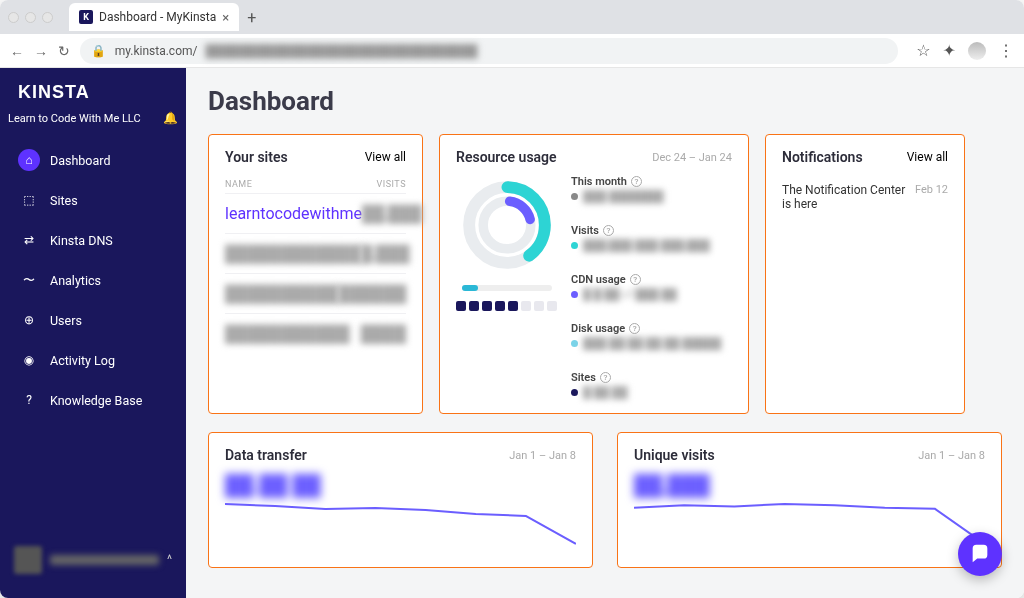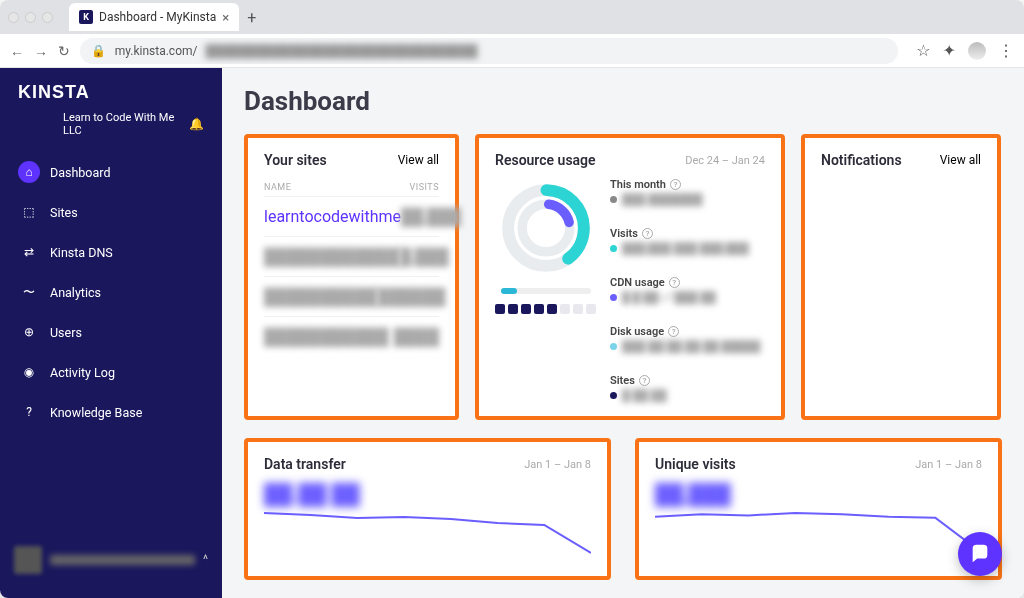--- a/index.html
+++ b/index.html
@@ -12,36 +12,36 @@
 .favicon { width: 14px; height: 14px; background: #1a175c; color: #fff; display: flex; align-items: center; justify-content: center; font-size: 9px; font-weight: bold; border-radius: 2px; }
 .tab-close { margin-left: auto; font-size: 13px; color: #666; }
 .plus { font-size: 16px; color: #555; }
 .chrome-url { height: 34px; background: #fff; display: flex; align-items: center; padding: 0 10px; gap: 10px; border-bottom: 1px solid #e6e6e6; }
 .nav-ico { color: #666; font-size: 14px; cursor: pointer; }
 .urlbar { flex: 1; background: #f1f3f4; border-radius: 14px; height: 26px; display: flex; align-items: center; padding: 0 12px; gap: 8px; font-size: 12px; color: #555; }
 .blur { filter: blur(3px); color: #999; }
 .right-icons { display: flex; align-items: center; gap: 12px; color: #555; margin-left: 8px; }
 .avatar-sm { width: 18px; height: 18px; border-radius: 50%; background: linear-gradient(#bbb,#eee); }
 .app { flex: 1; display: flex; overflow: hidden; }
-.sidebar { width: 222px; background: #1a175c; color: #fff; display: flex; flex-direction: column; padding: 14px 0; }
+.sidebar { width: 186px; background: #1a175c; color: #fff; display: flex; flex-direction: column; padding: 14px 0; }
 .brand { font-weight: 800; letter-spacing: 1px; font-size: 18px; padding: 0 18px 8px; text-transform: uppercase; font-family: sans-serif; }
-.subhead { display: flex; align-items: center; justify-content: space-between; padding: 0 18px 16px; font-size: 11px; margin-left: 45px; }
+.subhead { display: flex; align-items: center; justify-content: space-between; padding: 0 8px 16px; font-size: 11px; }
 .bell { font-size: 12px; }
 .nav { display: flex; flex-direction: column; gap: 2px; }
 .nav-item { display: flex; align-items: center; gap: 10px; padding: 8px 18px; font-size: 12.5px; cursor: pointer; }
 .nav-item.active .nav-icon-wrap { background: #5e32ff; }
 .nav-icon-wrap { width: 22px; height: 22px; border-radius: 50%; display: flex; align-items: center; justify-content: center; font-size: 12px; }
 .sidebar-foot { margin-top: auto; padding: 10px 14px; display: flex; align-items: center; gap: 8px; }
 .user-pic { width: 28px; height: 28px; border-radius: 3px; background: #555; filter: blur(2px); }
 .user-name { flex:1; height: 10px; background: #666; filter: blur(3px); border-radius:2px; }
 .caret-up { font-size: 12px; color: #ccc; }
 .main { flex: 1; background: #f4f5f6; overflow: auto; padding: 18px 22px; }
 .page-title { font-size: 26px; font-weight: 700; color: #3b3b4a; margin-bottom: 18px; }
 .row1 { display: grid; grid-template-columns: 215px 310px 200px; gap: 16px; margin-bottom: 18px; }
-.card { background: #fff; border-radius: 4px; border: 4px solid #f97316; padding: 14px 16px; }
+.card { background: #fff; border-radius: 4px; border: 1px solid #f97316; padding: 14px 16px; }
 .card-head { display: flex; justify-content: space-between; align-items: center; margin-bottom: 10px; }
 .card-title { font-size: 14px; font-weight: 600; color: #2d2d3a; }
 .link-all { font-size: 12px; color: #000000; cursor: pointer; }
 .date-range { font-size: 11px; color: #aaa; }
 .sites-head { display: flex; justify-content: space-between; font-size: 9px; letter-spacing: .5px; color: #aaa; text-transform: uppercase; padding: 4px 0; }
 .site-row { display: flex; justify-content: space-between; align-items: center; padding: 10px 0; border-top: 1px solid #f0f0f3; font-size: 16px; }
 .site-name { color: #5e32ff; }
 .site-visits { color: #888; }
 .blurtxt { filter: blur(3px); color: #aaa; }
 .resource-body { display: flex; gap: 14px; align-items: flex-start; }
@@ -247,20 +247,26 @@
                   </div>
                 </div>
           </div>
         </div>
 
         <div class="card">
           <div class="card-head">
             <span class="card-title">Notifications</span>
             <span class="link-all">View all</span>
           </div>
+          <div id="notif-list">
+                <div class="notif-row">
+                  <span class="notif-txt">The Notification Center is here</span>
+                  <span class="notif-date">Feb 12</span>
+                </div>
+              </div>
         </div>
       </div>
 
       <div class="row2">
         <div class="card">
           <div class="card-head">
             <span class="card-title">Data transfer</span>
             <span class="date-range">Jan 1 – Jan 8</span>
           </div>
           <div class="big-stat">██.██ ██</div>

